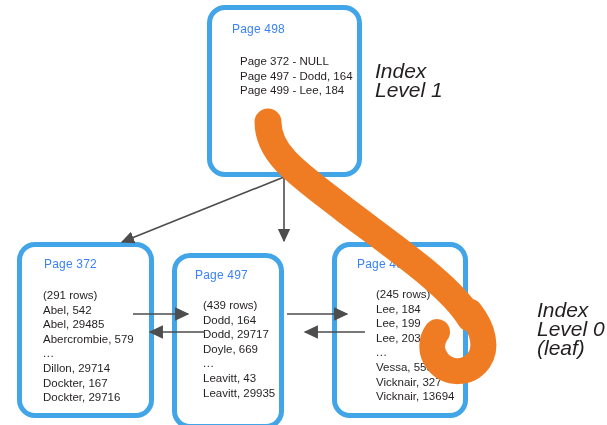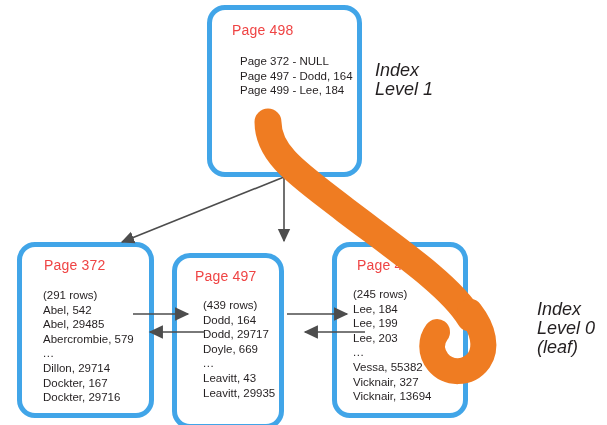--- a/index.html
+++ b/index.html
@@ -24,22 +24,22 @@
   .page-box {
     position: absolute;
     box-sizing: border-box;
     background: #ffffff;
     border: 5px solid #41a5e8;
     border-radius: 18px;
     z-index: 3;
   }
   .page-title {
     position: absolute;
-    font-size: 14px;
-    color: #ef4444;
+    font-size: 12px;
+    color: #3b82f6;
     letter-spacing: 0.2px;
     white-space: nowrap;
   }
   .page-lines {
     position: absolute;
     font-size: 11.5px;
     line-height: 14.6px;
     color: #231f20;
     white-space: nowrap;
   }
@@ -57,27 +57,27 @@
   
   #box-leaf-372 { left: 17px;  top: 242px; width: 137px; height: 176px; }
   #box-leaf-497 { left: 172px; top: 253px; width: 112px; height: 176px; }
   #box-leaf-499 { left: 332px; top: 242px; width: 136px; height: 176px; }
 
   #box-leaf-372 .page-title { left: 22px; top: 10px; }
   #box-leaf-372 .page-lines { left: 13px; top: 41px; }
   #box-leaf-497 .page-title { left: 18px; top: 10px; }
   #box-leaf-497 .page-lines { left: 18px; top: 40px; }
   #box-leaf-499 .page-title { left: 20px; top: 10px; }
-  #box-leaf-499 .page-lines { left: 8px; top: 40px; }
+  #box-leaf-499 .page-lines { left: 31px; top: 40px; }
 
   
   .level-label {
     position: absolute;
     font-style: italic;
-    font-size: 18px;
+    font-size: 21px;
     line-height: 19px;
     color: #231f20;
     white-space: nowrap;
     z-index: 4;
   }
   #label-level1 { left: 375px; top: 61px; }
   #label-level0 { left: 537px; top: 300px; }
 
   
   svg.overlay {

